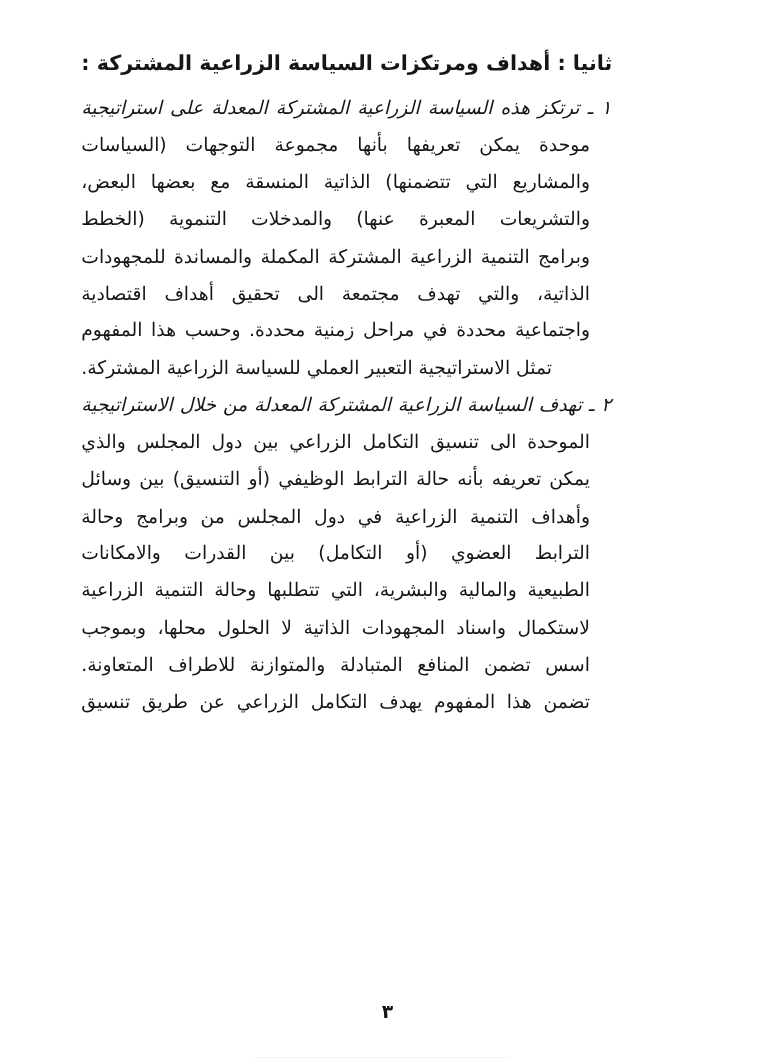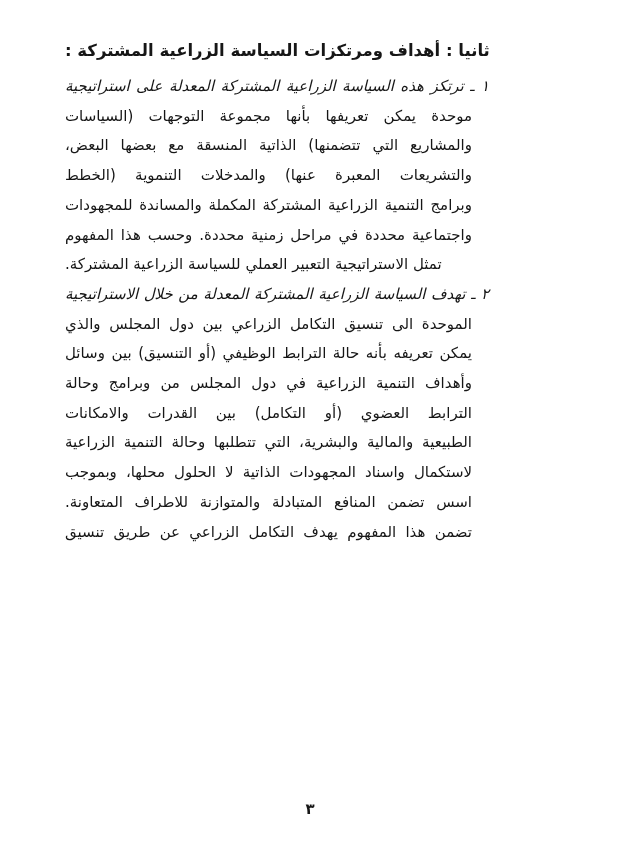--- a/index.html
+++ b/index.html
@@ -72,20 +72,21 @@
 
     <div class="item">
       <div class="line j first-line">
         <span class="num">١ ـ</span>
         <span>ترتكز هذه السياسة الزراعية المشتركة المعدلة على استراتيجية</span>
       </div>
       <div class="line j">موحدة يمكن تعريفها بأنها مجموعة التوجهات (السياسات</div>
       <div class="line j">والمشاريع التي تتضمنها) الذاتية المنسقة مع بعضها البعض،</div>
       <div class="line j">والتشريعات المعبرة عنها) والمدخلات التنموية (الخطط</div>
       <div class="line j">وبرامج التنمية الزراعية المشتركة المكملة والمساندة للمجهودات</div>
+      <div class="line j">الذاتية، والتي تهدف مجتمعة الى تحقيق أهداف اقتصادية</div>
       <div class="line j">واجتماعية محددة في مراحل زمنية محددة. وحسب هذا المفهوم</div>
       <div class="line">تمثل الاستراتيجية التعبير العملي للسياسة الزراعية المشتركة.</div>
     </div>
 
     <div class="item">
       <div class="line j first-line">
         <span class="num">٢ ـ</span>
         <span>تهدف السياسة الزراعية المشتركة المعدلة من خلال الاستراتيجية</span>
       </div>
       <div class="line j">الموحدة الى تنسيق التكامل الزراعي بين دول المجلس والذي</div>

